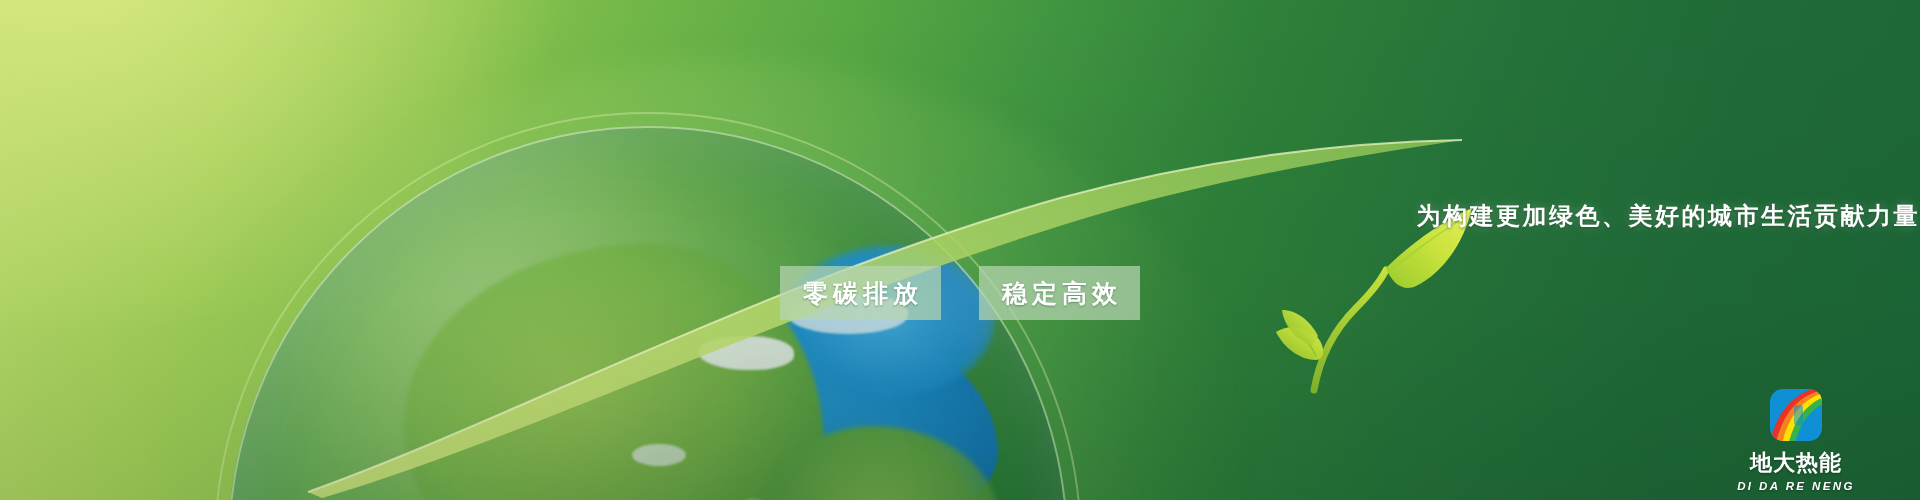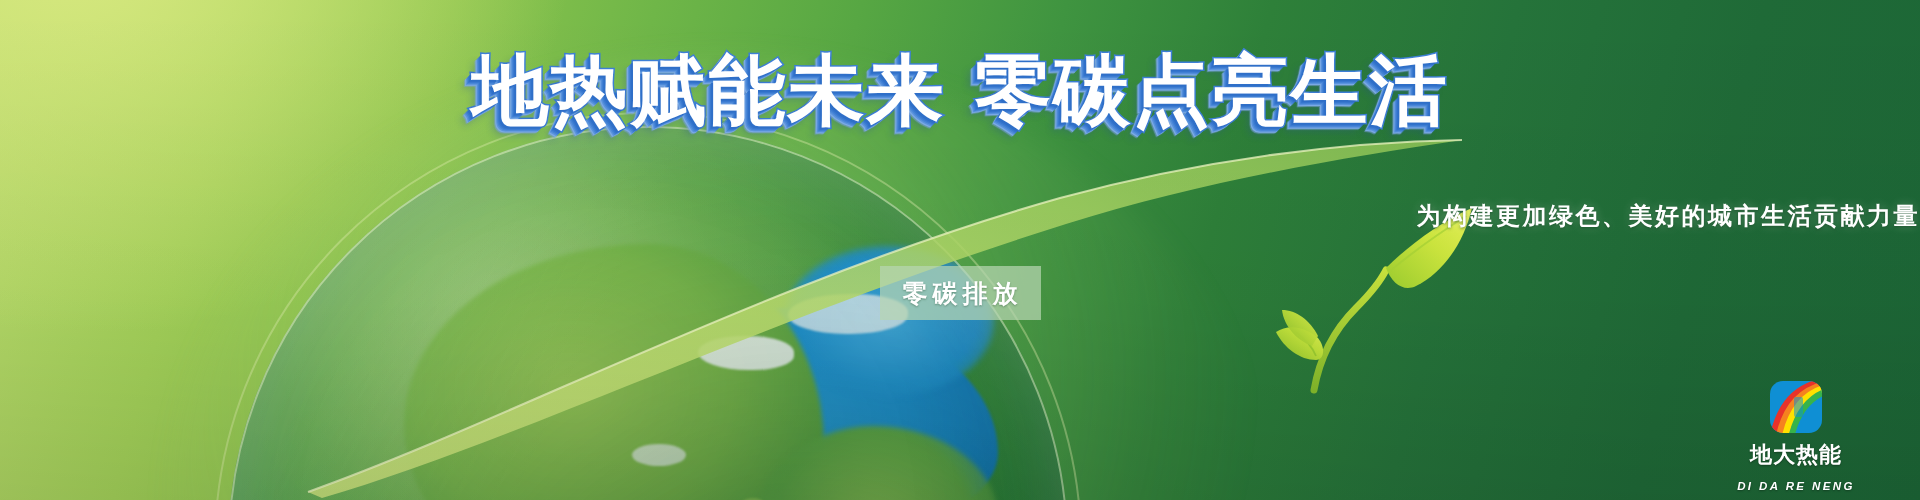--- a/index.html
+++ b/index.html
@@ -258,21 +258,21 @@
     margin-top: 6px;
     font-size: 22px;
     font-weight: bold;
     letter-spacing: 1px;
     color: #ffffff;
     white-space: nowrap;
     font-family: "DejaVu Sans", "Liberation Sans", sans-serif;
     text-shadow: 0 1px 2px rgba(0,0,0,0.35);
   }
   .logo-en {
-    margin-top: 10px;
+    margin-top: 2px;
     font-size: 11.5px;
     font-weight: bold;
     font-style: italic;
     letter-spacing: 2.4px;
     color: #ffffff;
     white-space: nowrap;
     font-family: "Liberation Sans", sans-serif;
     text-shadow: 0 1px 2px rgba(0,0,0,0.35);
   }
 </style>
@@ -343,26 +343,26 @@
     <path d="M 131 122 C 152 104, 180 84, 208 66" fill="none" stroke="#a9d636" stroke-width="2" stroke-opacity="0.75"></path>
 
     <path d="M 60 188 C 46 176, 30 174, 18 182 C 26 198, 42 210, 58 210
              C 66 210, 68 198, 60 188 Z" fill="url(#leafSmall)"></path>
     <path d="M 38 182 C 46 188, 54 196, 58 206" fill="none" stroke="#8fc42c" stroke-width="1.8" stroke-opacity="0.7"></path>
     <path d="M 60 186 C 52 170, 38 160, 24 160 C 26 176, 38 190, 54 196 Z" fill="url(#leafSmall)" opacity="0.95"></path>
   </svg>
 
   <div class="bg-shade"></div>
 
-  <div class="title">地热赋能未来  零碳点亮生活</div>
 
   <div class="subtitle">为构建更加绿色、美好的城市生活贡献力量</div>
 
   <div class="badges">
     <div class="badge">零碳排放</div>
+    <div class="badge">稳定高效</div>
   </div>
 
   <div class="logo">
     <svg class="logo-mark" viewBox="0 0 54 54">
       <defs>
         <clipPath id="sqClip">
           <rect x="1" y="1" width="52" height="52" rx="13" ry="13"></rect>
         </clipPath>
       </defs>
       <rect x="1" y="1" width="52" height="52" rx="13" ry="13" fill="#0f8fd4"></rect>

